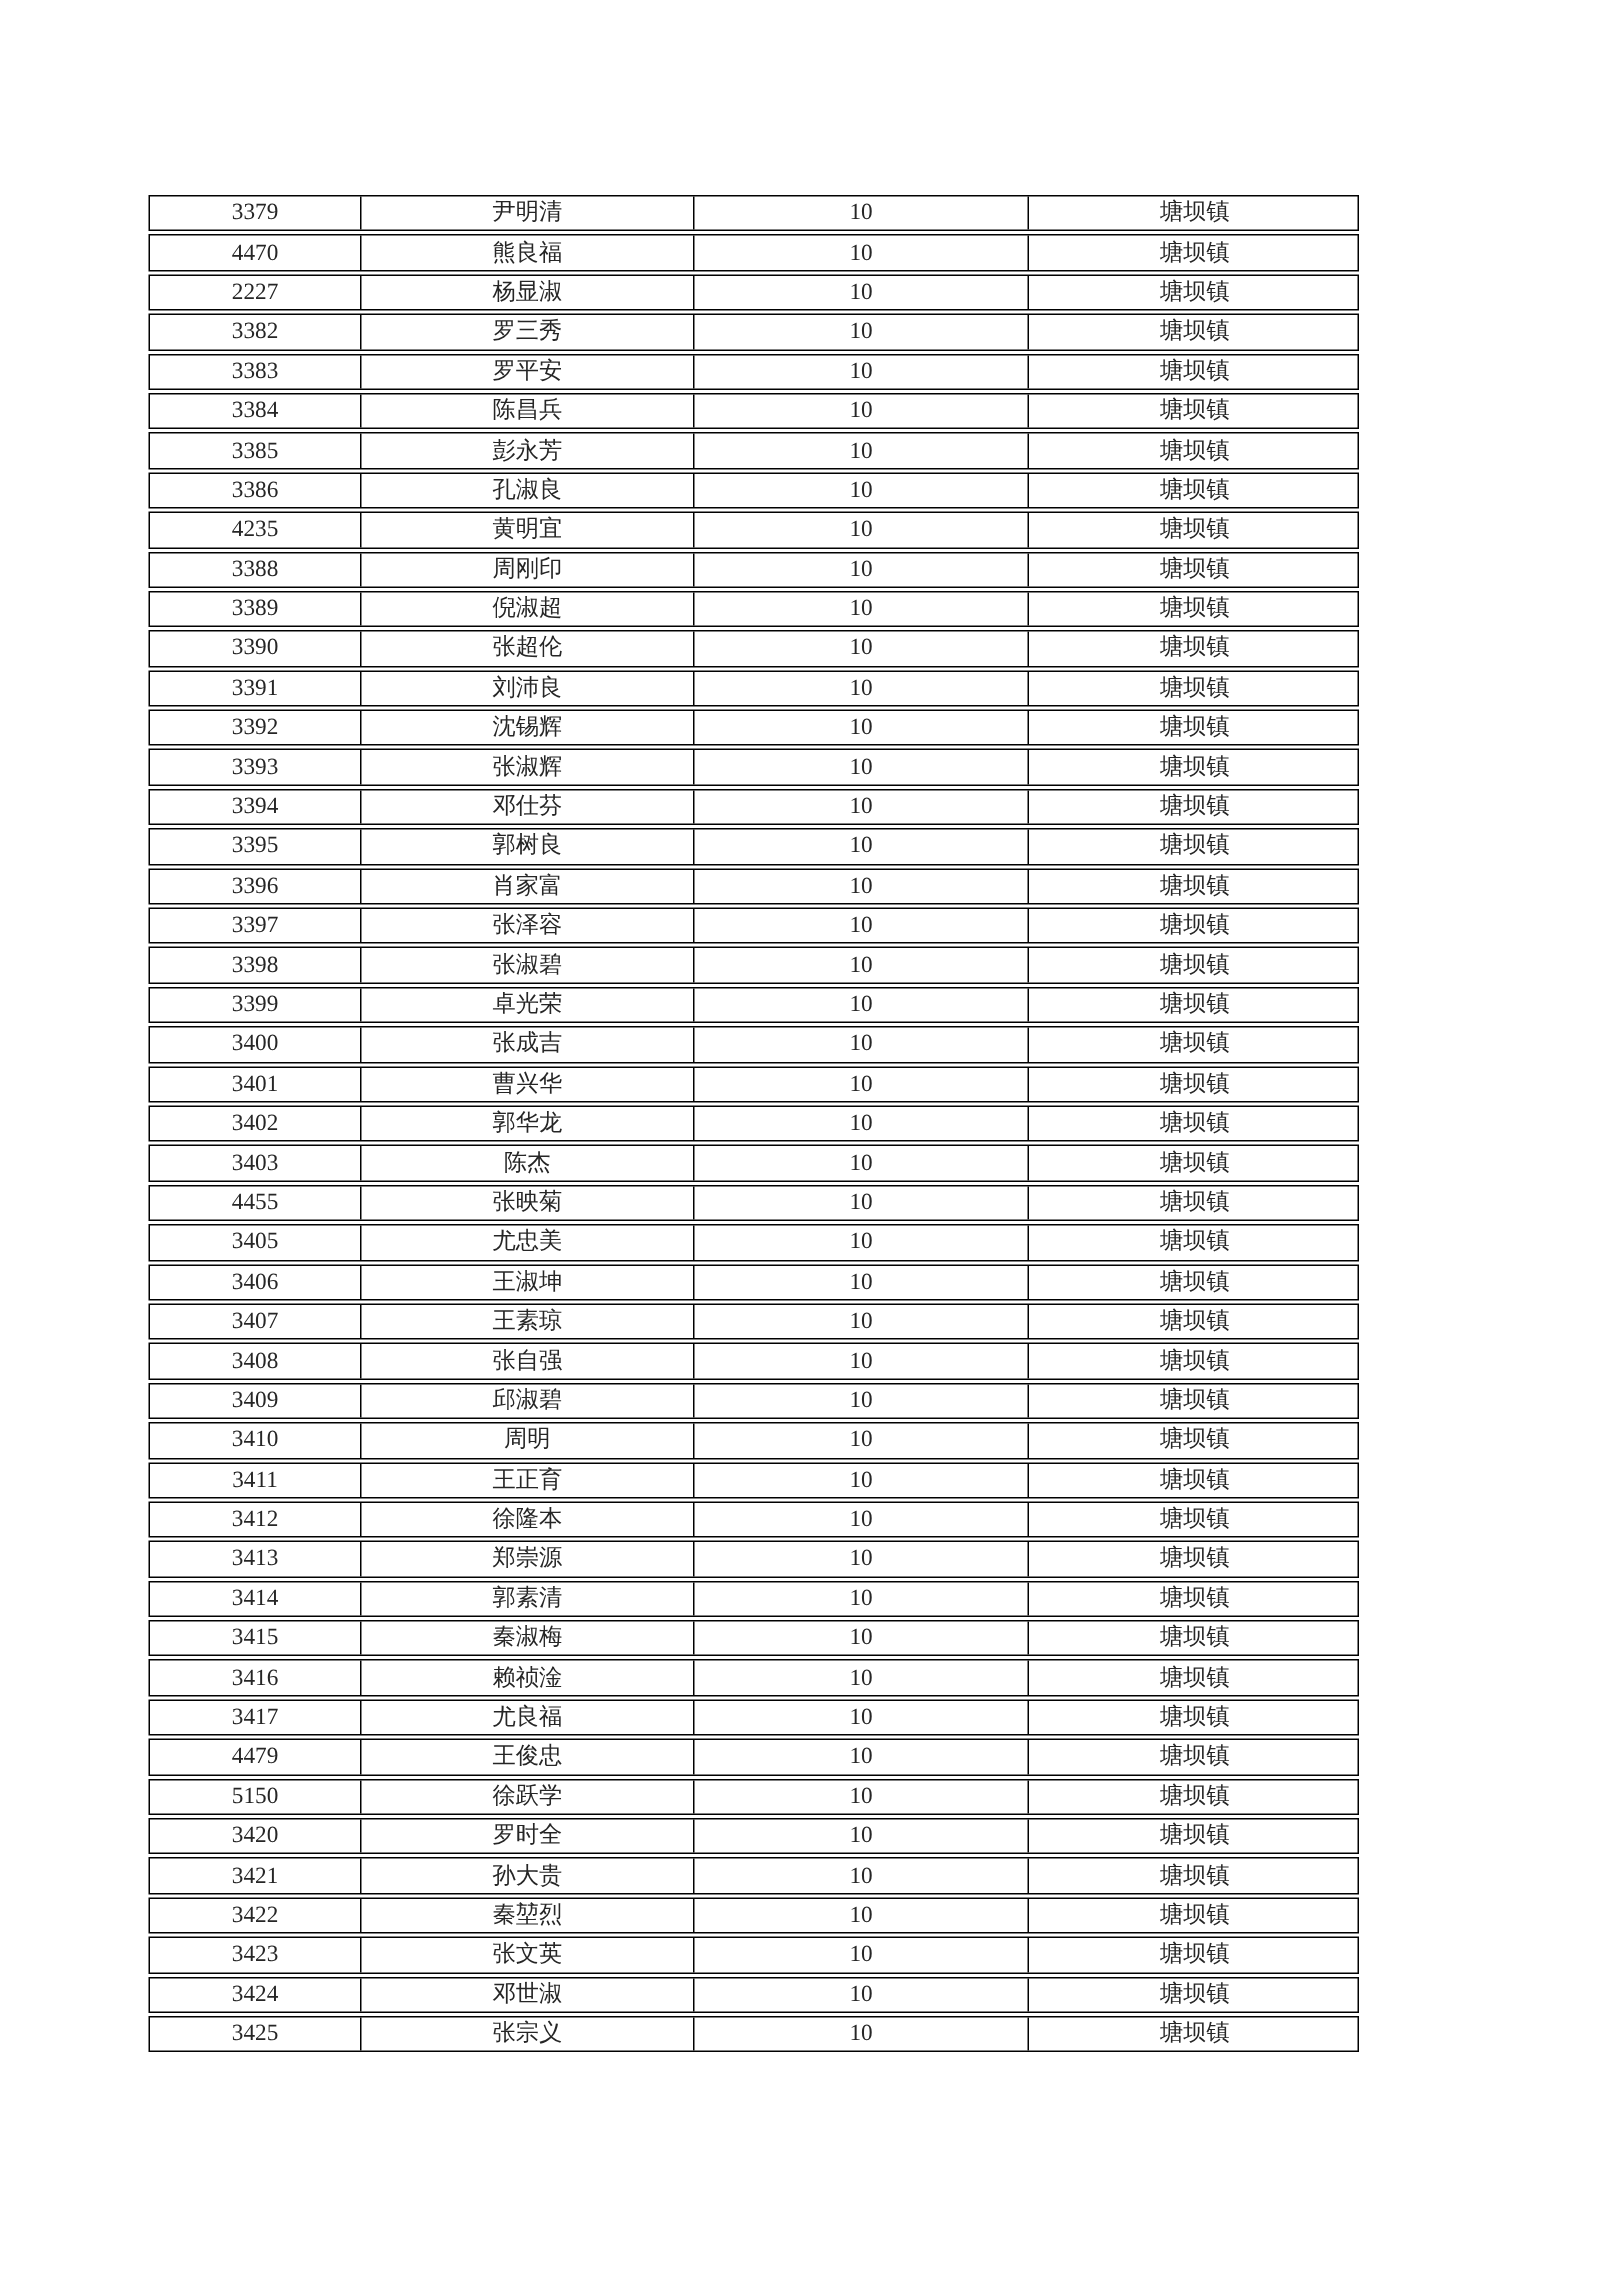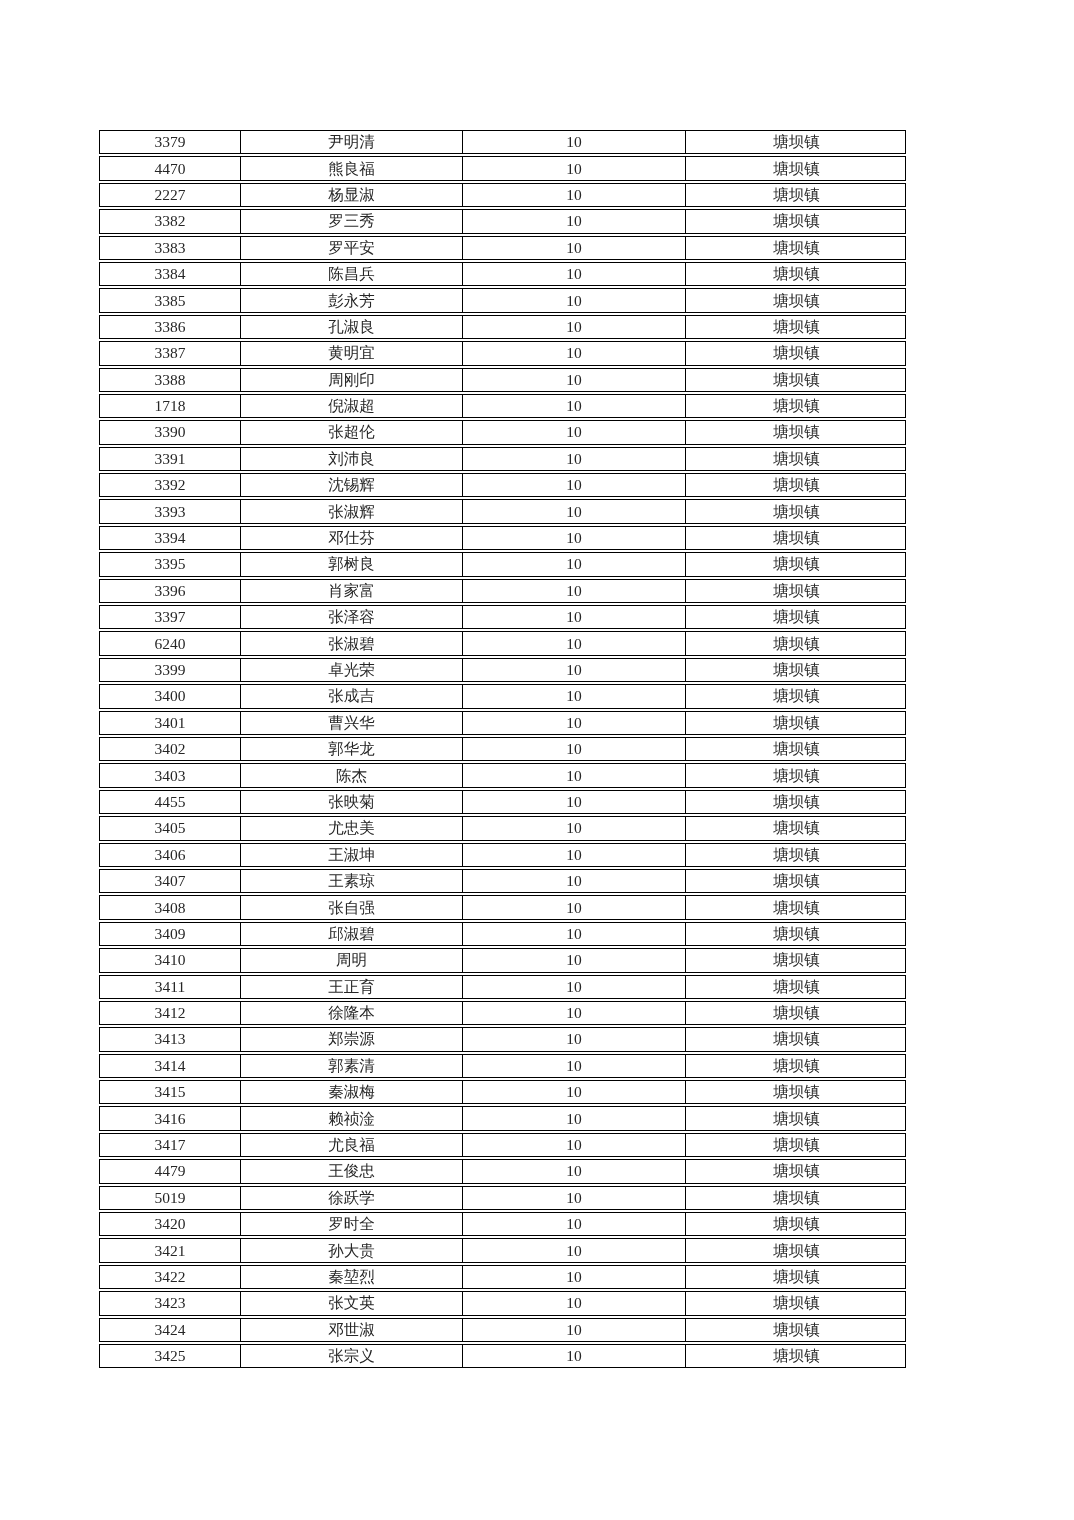--- a/index.html
+++ b/index.html
@@ -93,33 +93,33 @@
         <div class="cell divider">10</div>
         <div class="cell">塘坝镇</div>
       </div>
       <div class="table-row">
         <div class="cell divider">3386</div>
         <div class="cell divider">孔淑良</div>
         <div class="cell divider">10</div>
         <div class="cell">塘坝镇</div>
       </div>
       <div class="table-row">
-        <div class="cell divider">3387</div>
+        <div class="cell divider">4235</div>
         <div class="cell divider">黄明宜</div>
         <div class="cell divider">10</div>
         <div class="cell">塘坝镇</div>
       </div>
       <div class="table-row">
         <div class="cell divider">3388</div>
         <div class="cell divider">周刚印</div>
         <div class="cell divider">10</div>
         <div class="cell">塘坝镇</div>
       </div>
       <div class="table-row">
-        <div class="cell divider">1718</div>
+        <div class="cell divider">3389</div>
         <div class="cell divider">倪淑超</div>
         <div class="cell divider">10</div>
         <div class="cell">塘坝镇</div>
       </div>
       <div class="table-row">
         <div class="cell divider">3390</div>
         <div class="cell divider">张超伦</div>
         <div class="cell divider">10</div>
         <div class="cell">塘坝镇</div>
       </div>
@@ -159,21 +159,21 @@
         <div class="cell divider">10</div>
         <div class="cell">塘坝镇</div>
       </div>
       <div class="table-row">
         <div class="cell divider">3397</div>
         <div class="cell divider">张泽容</div>
         <div class="cell divider">10</div>
         <div class="cell">塘坝镇</div>
       </div>
       <div class="table-row">
-        <div class="cell divider">6240</div>
+        <div class="cell divider">3398</div>
         <div class="cell divider">张淑碧</div>
         <div class="cell divider">10</div>
         <div class="cell">塘坝镇</div>
       </div>
       <div class="table-row">
         <div class="cell divider">3399</div>
         <div class="cell divider">卓光荣</div>
         <div class="cell divider">10</div>
         <div class="cell">塘坝镇</div>
       </div>
@@ -285,21 +285,21 @@
         <div class="cell divider">10</div>
         <div class="cell">塘坝镇</div>
       </div>
       <div class="table-row">
         <div class="cell divider">4479</div>
         <div class="cell divider">王俊忠</div>
         <div class="cell divider">10</div>
         <div class="cell">塘坝镇</div>
       </div>
       <div class="table-row">
-        <div class="cell divider">5019</div>
+        <div class="cell divider">5150</div>
         <div class="cell divider">徐跃学</div>
         <div class="cell divider">10</div>
         <div class="cell">塘坝镇</div>
       </div>
       <div class="table-row">
         <div class="cell divider">3420</div>
         <div class="cell divider">罗时全</div>
         <div class="cell divider">10</div>
         <div class="cell">塘坝镇</div>
       </div>

